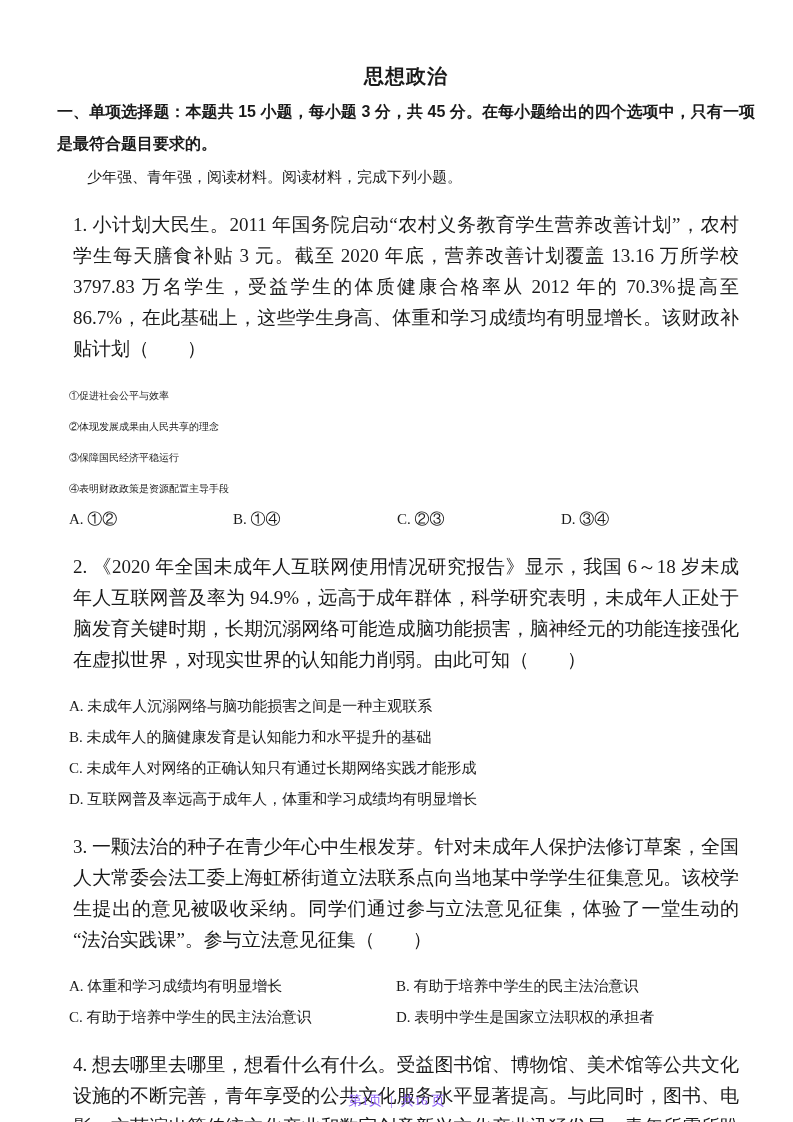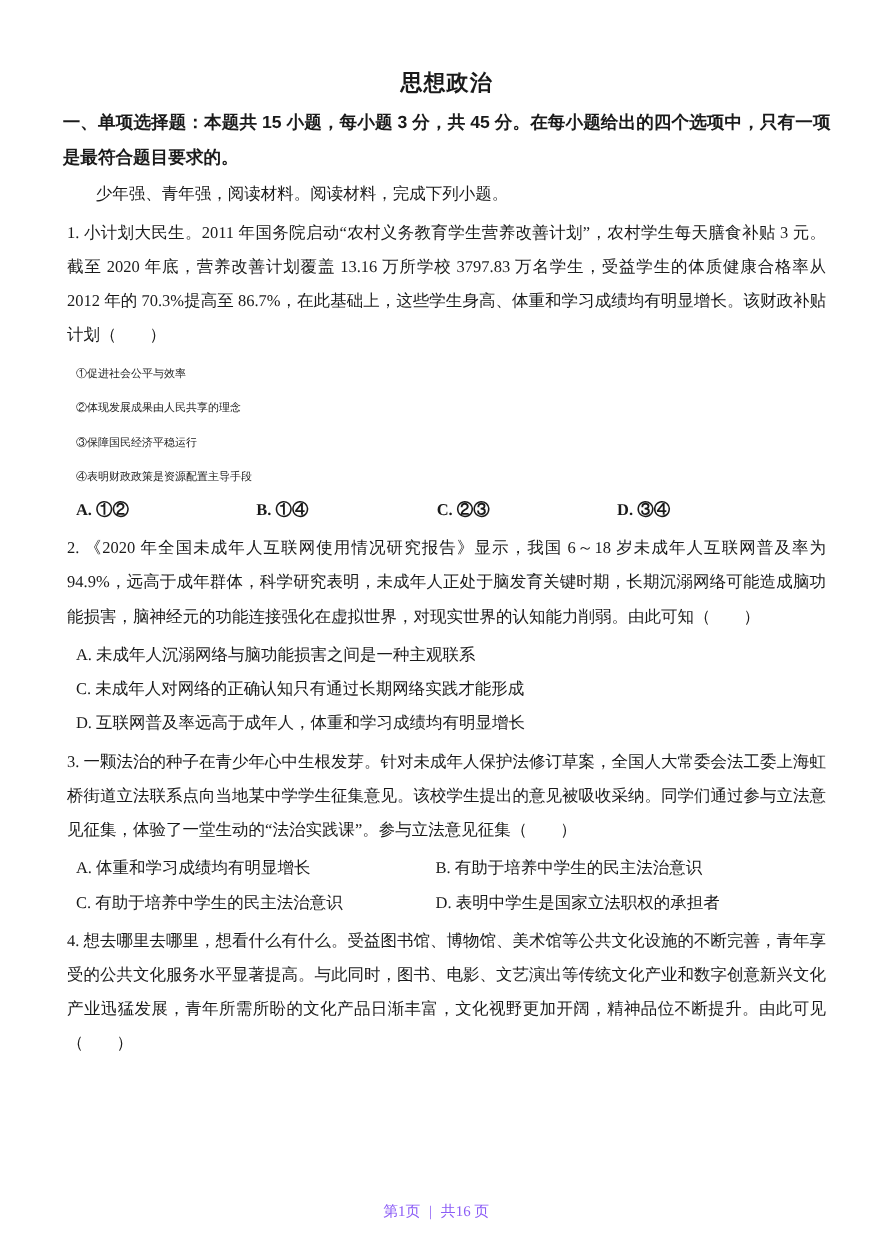--- a/index.html
+++ b/index.html
@@ -45,41 +45,40 @@
     margin: 0 0 2px 0;
   }
   .reading-note {
     font-size: 15px;
     line-height: 31px;
     text-indent: 2em;
     margin: 0;
   }
   .question { margin: 0; }
   .stem {
-    font-size: 15px;
+    font-size: 19px;
     line-height: 31px;
     text-align: justify;
-    margin: 4px;
+    margin: 16px;
   }
   .sub-item {
     font-size: 10px;
     line-height: 31px;
     padding-left: 12px;
   }
   .options-line {
     font-size: 15px;
     line-height: 31px;
     padding-left: 12px;
   }
   .options-row-4 {
     display: flex;
     font-size: 15px;
     line-height: 31px;
     padding-left: 12px;
-    font-weight: bold;
   }
   .options-row-4 .opt { width: 164px; }
   .options-row-4 .opt:last-child { width: auto; }
   .options-grid-2 {
     display: grid;
     grid-template-columns: 327px auto;
     font-size: 15px;
     line-height: 31px;
     padding-left: 12px;
   }
@@ -118,20 +117,21 @@
       <span class="opt">A. ①②</span>
       <span class="opt">B. ①④</span>
       <span class="opt">C. ②③</span>
       <span class="opt">D. ③④</span>
     </div>
   </div>
 
   <div class="question">
     <p class="stem">2.  《2020 年全国未成年人互联网使用情况研究报告》显示，我国 6～18 岁未成年人互联网普及率为 94.9%，远高于成年群体，科学研究表明，未成年人正处于脑发育关键时期，长期沉溺网络可能造成脑功能损害，脑神经元的功能连接强化在虚拟世界，对现实世界的认知能力削弱。由此可知（　　）</p>
     <div class="options-line">A. 未成年人沉溺网络与脑功能损害之间是一种主观联系</div>
+    <div class="options-line">B. 未成年人的脑健康发育是认知能力和水平提升的基础</div>
     <div class="options-line">C. 未成年人对网络的正确认知只有通过长期网络实践才能形成</div>
     <div class="options-line">D. 互联网普及率远高于成年人，体重和学习成绩均有明显增长</div>
   </div>
 
   <div class="question">
     <p class="stem">3.  一颗法治的种子在青少年心中生根发芽。针对未成年人保护法修订草案，全国人大常委会法工委上海虹桥街道立法联系点向当地某中学学生征集意见。该校学生提出的意见被吸收采纳。同学们通过参与立法意见征集，体验了一堂生动的“法治实践课”。参与立法意见征集（　　）</p>
     <div class="options-grid-2">
       <span>A. 体重和学习成绩均有明显增长</span>
       <span>B. 有助于培养中学生的民主法治意识</span>
       <span>C. 有助于培养中学生的民主法治意识</span>

